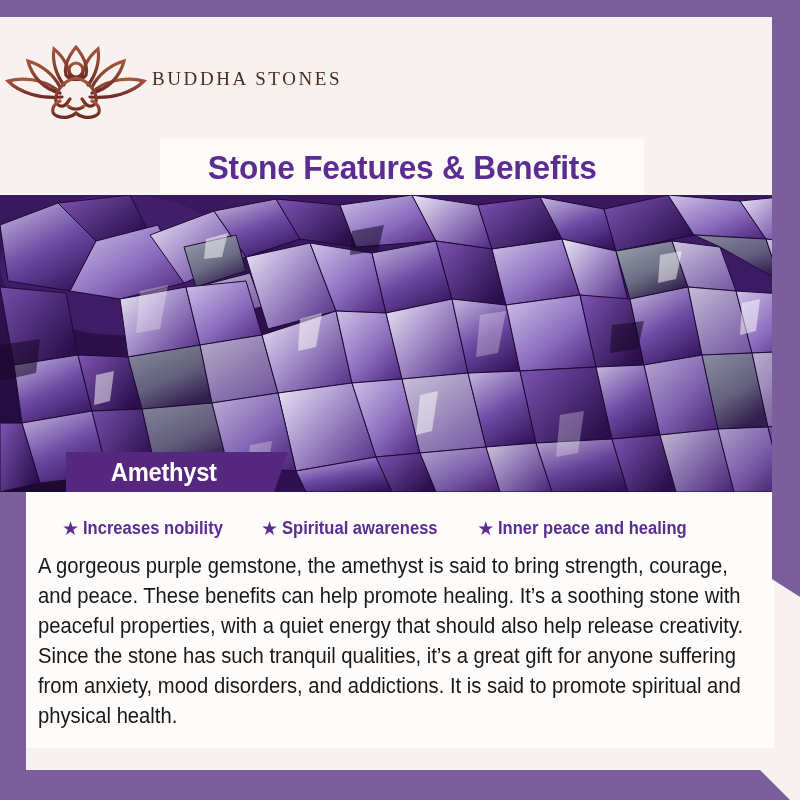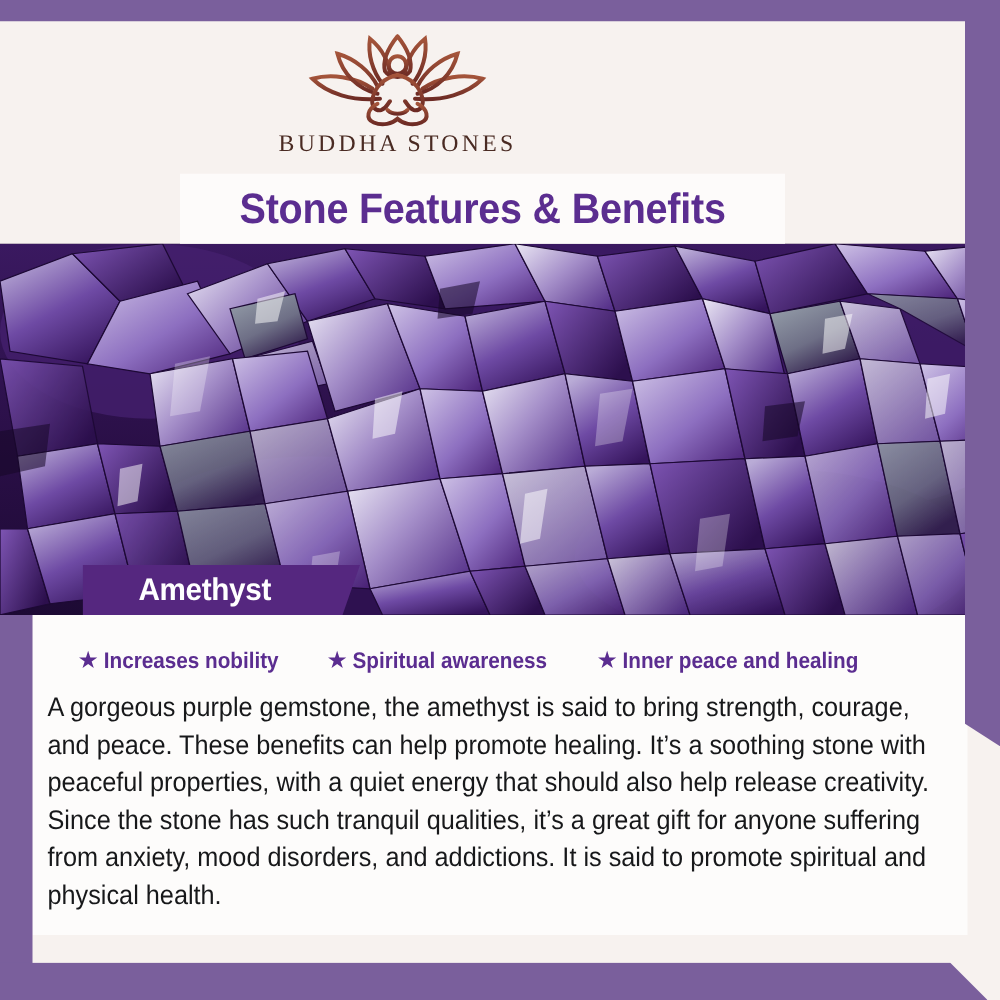--- a/index.html
+++ b/index.html
@@ -51,21 +51,20 @@
     z-index: 6;
   }
 
   
   .header {
     position: absolute;
     left: 0; top: 17px;
     width: 636px; height: 122px;
     background: #f7f2ef;
     display: flex;
-    flex-direction: column;
     align-items: center;
     justify-content: flex-start;
     z-index: 4;
   }
   .logo-mark {
     margin-top: 8px;
     width: 152px;
     height: 78px;
     display: block;
   }
@@ -74,21 +73,21 @@
     font-family: "Liberation Serif", serif;
     font-size: 19px;
     letter-spacing: 2.6px;
     color: #4a2b23;
     white-space: nowrap;
   }
 
   
   .title-band {
     position: absolute;
-    left: 144px; top: 139px;
+    left: 160px; top: 139px;
     width: 484px; height: 56px;
     background: #fdfbfa;
     display: flex;
     align-items: center;
     justify-content: center;
     z-index: 5;
   }
   .title-text {
     font-family: "Liberation Sans Narrow", "Liberation Sans", sans-serif;
     font-weight: bold;

